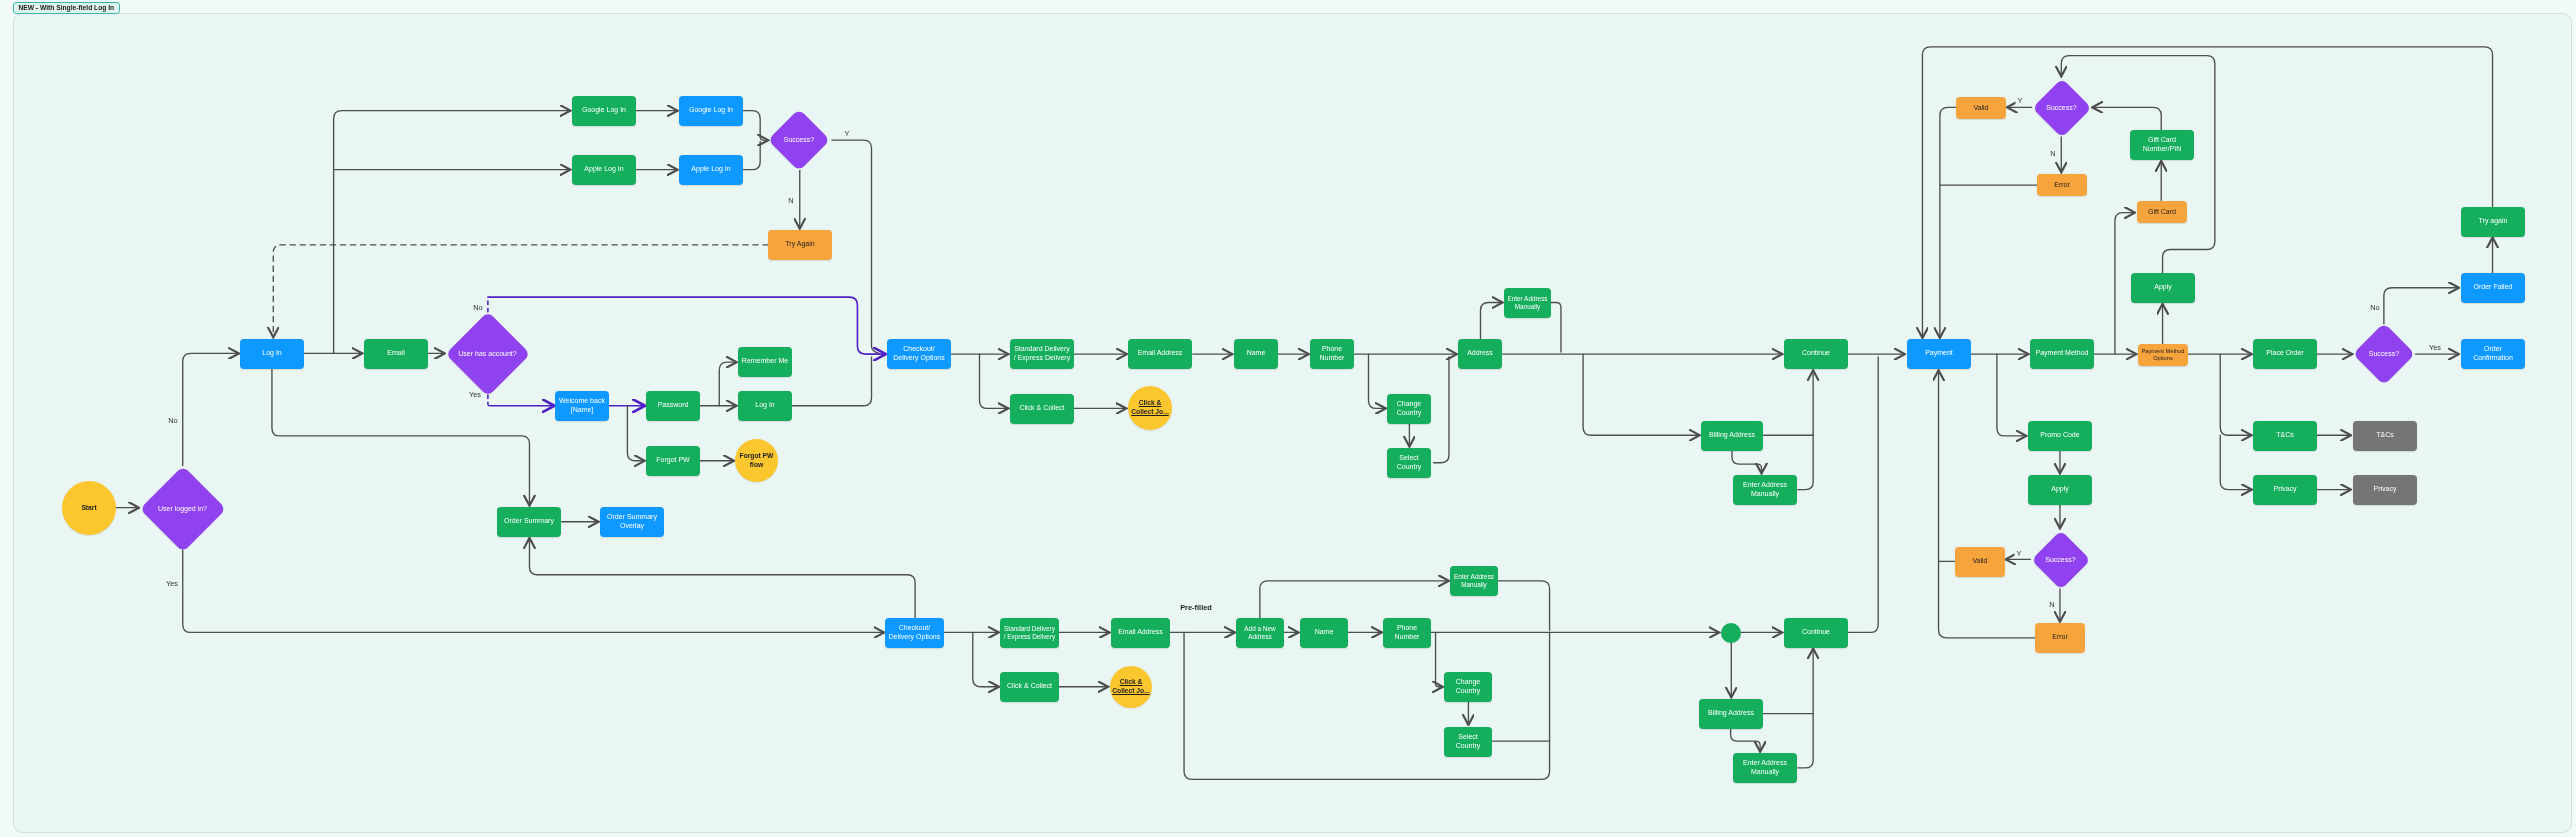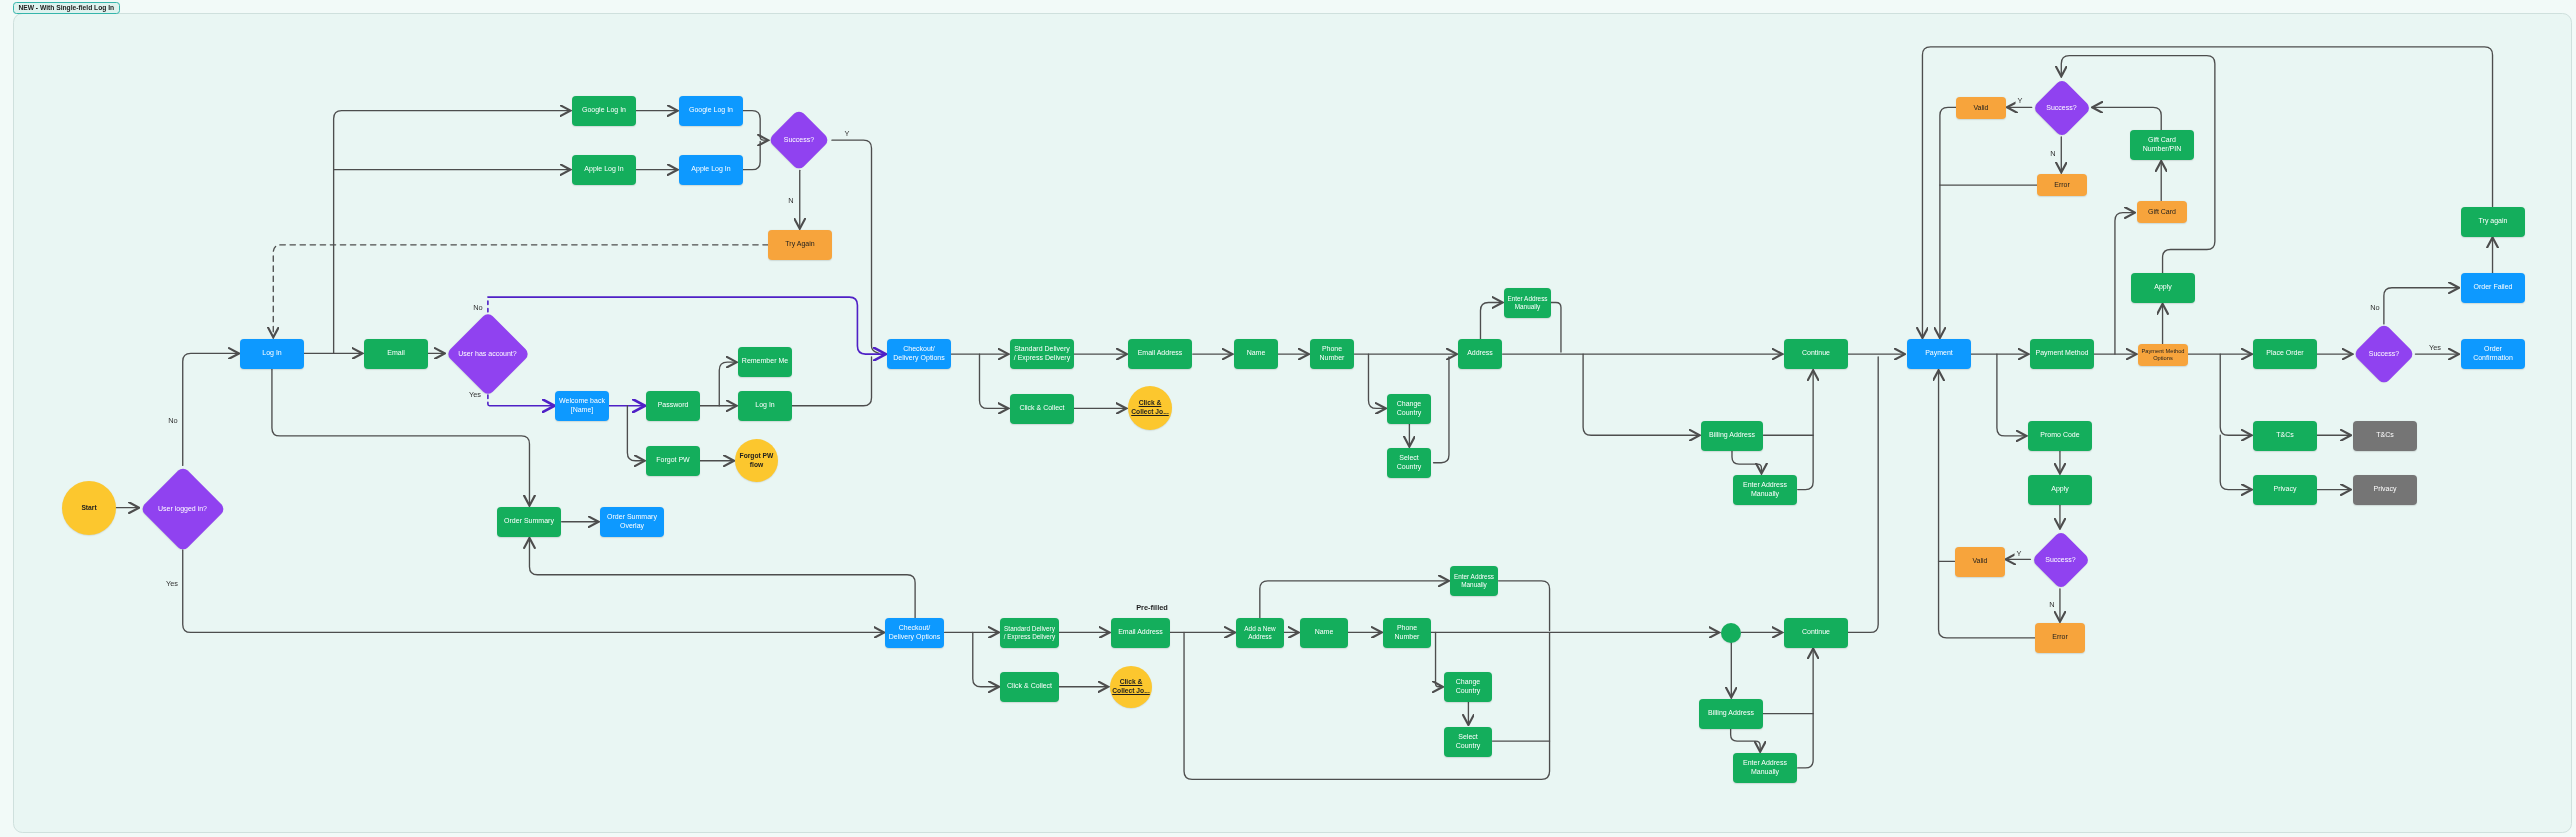--- a/index.html
+++ b/index.html
@@ -362,15 +362,15 @@
     <div class="edge-label" style="left: 847px; top: 134px;">Y</div>
     <div class="edge-label" style="left: 791px; top: 201px;">N</div>
     <div class="edge-label" style="left: 478px; top: 308px;">No</div>
     <div class="edge-label" style="left: 475px; top: 395px;">Yes</div>
     <div class="edge-label" style="left: 2019px; top: 554px;">Y</div>
     <div class="edge-label" style="left: 2052px; top: 605px;">N</div>
     <div class="edge-label" style="left: 2020px; top: 101px;">Y</div>
     <div class="edge-label" style="left: 2053px; top: 154px;">N</div>
     <div class="edge-label" style="left: 2435px; top: 348px;">Yes</div>
     <div class="edge-label" style="left: 2375px; top: 308px;">No</div>
-    <div class="edge-label bold" style="left: 1152px; top: 608px; z-index: 12;">Pre-filled</div>
+    <div class="edge-label bold" style="left: 1196px; top: 608px; z-index: 12;">Pre-filled</div>
   </div>
 
 
 </body></html>

